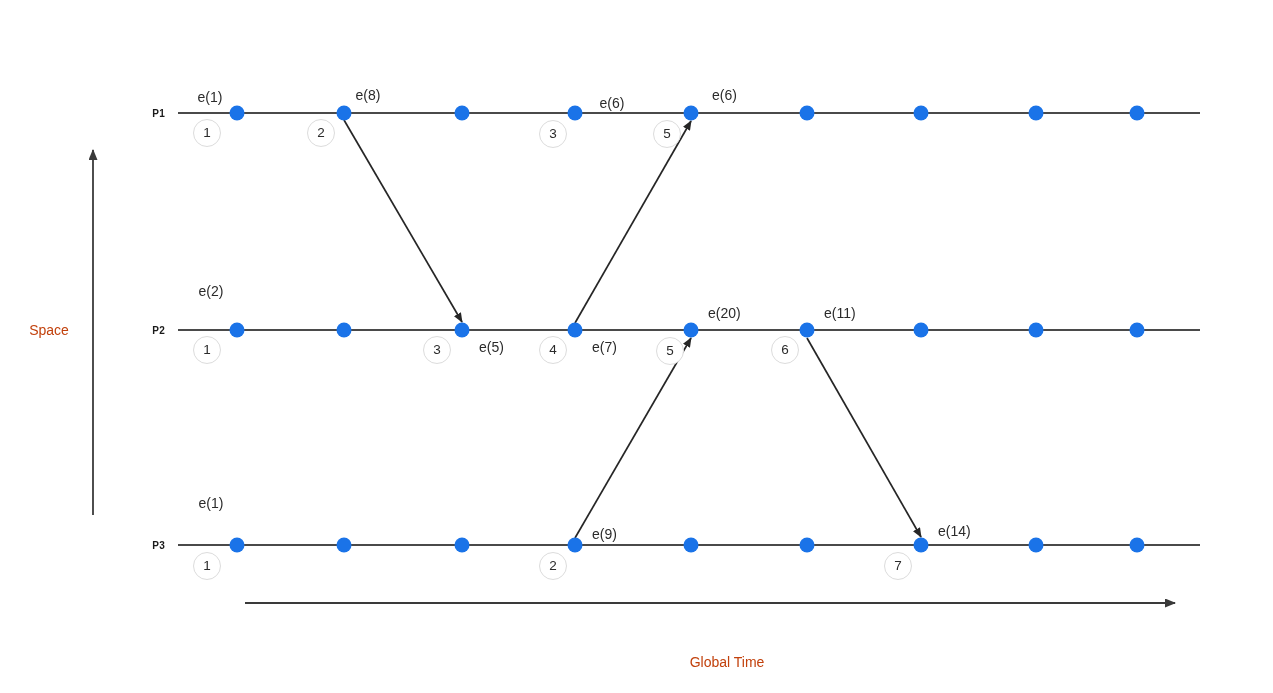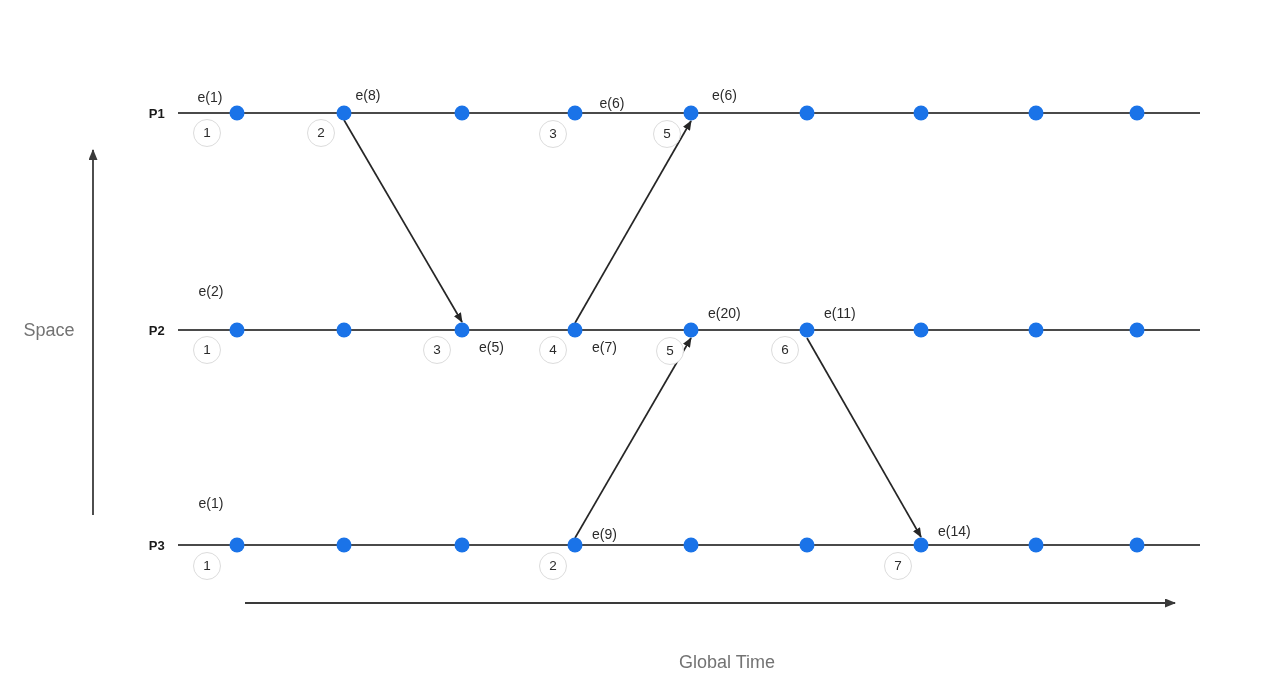--- a/index.html
+++ b/index.html
@@ -9,21 +9,21 @@
     background:#ffffff;
     font-family:"Liberation Sans", sans-serif;
     overflow:hidden;
     position:relative;
   }
   #stage { position:absolute; left:0; top:0; width:1273px; height:693px; }
   svg.layer { position:absolute; left:0; top:0; width:1273px; height:693px; }
 
   .proc-label {
     position:absolute;
-    font-size:13px;
+    font-size:10px;
     font-weight:bold;
     color:#1a1a1a;
     white-space:nowrap;
     transform:translate(-100%, -50%);
     letter-spacing:0.2px;
   }
   .evt-label {
     position:absolute;
     font-size:14px;
     color:#2b2b2b;
@@ -41,22 +41,22 @@
     color:#2b2b2b;
     font-size:13.5px;
     line-height:26px;
     text-align:center;
     transform:translate(-50%, -50%);
     box-sizing:border-box;
   }
 
   .axis-text {
     position:absolute;
-    font-size:18px;
-    color:#737373;
+    font-size:14px;
+    color:#c2410c;
     white-space:nowrap;
     transform:translate(-50%, -50%);
   }
 </style>
 </head>
 <body>
 
 <div id="stage">
 
   <svg class="layer" viewBox="0 0 1273 693" xmlns="http://www.w3.org/2000/svg">

